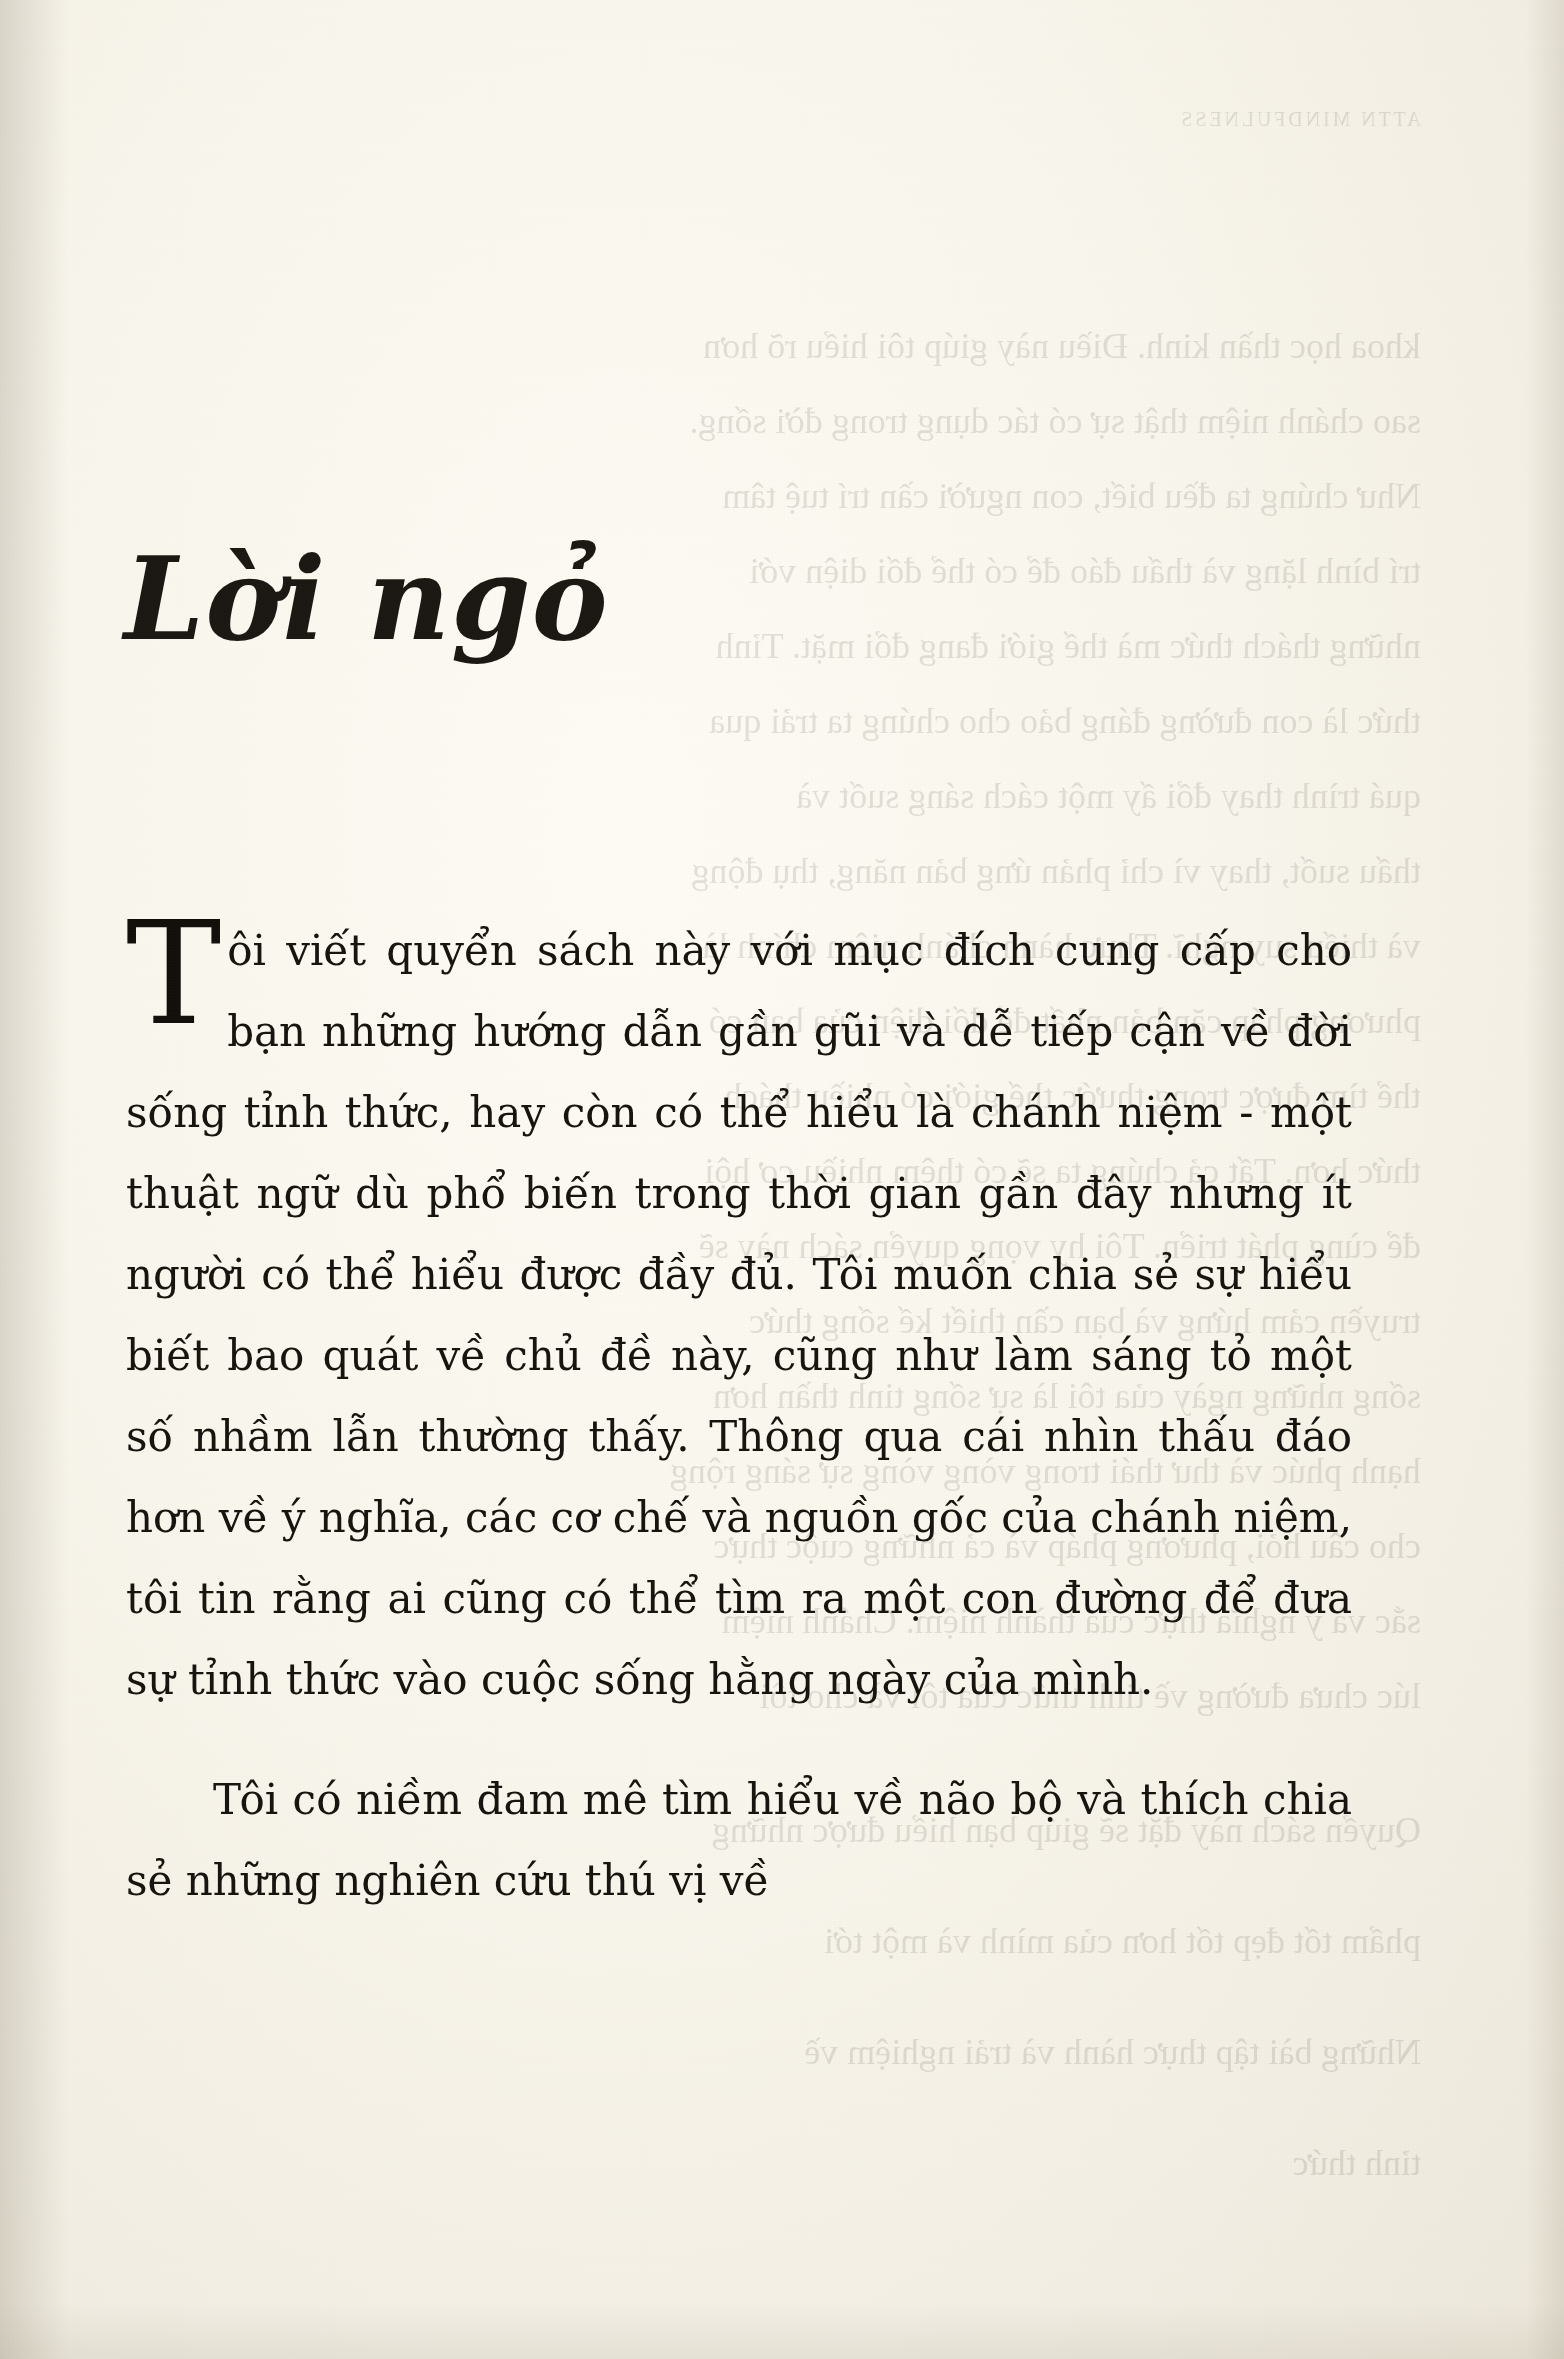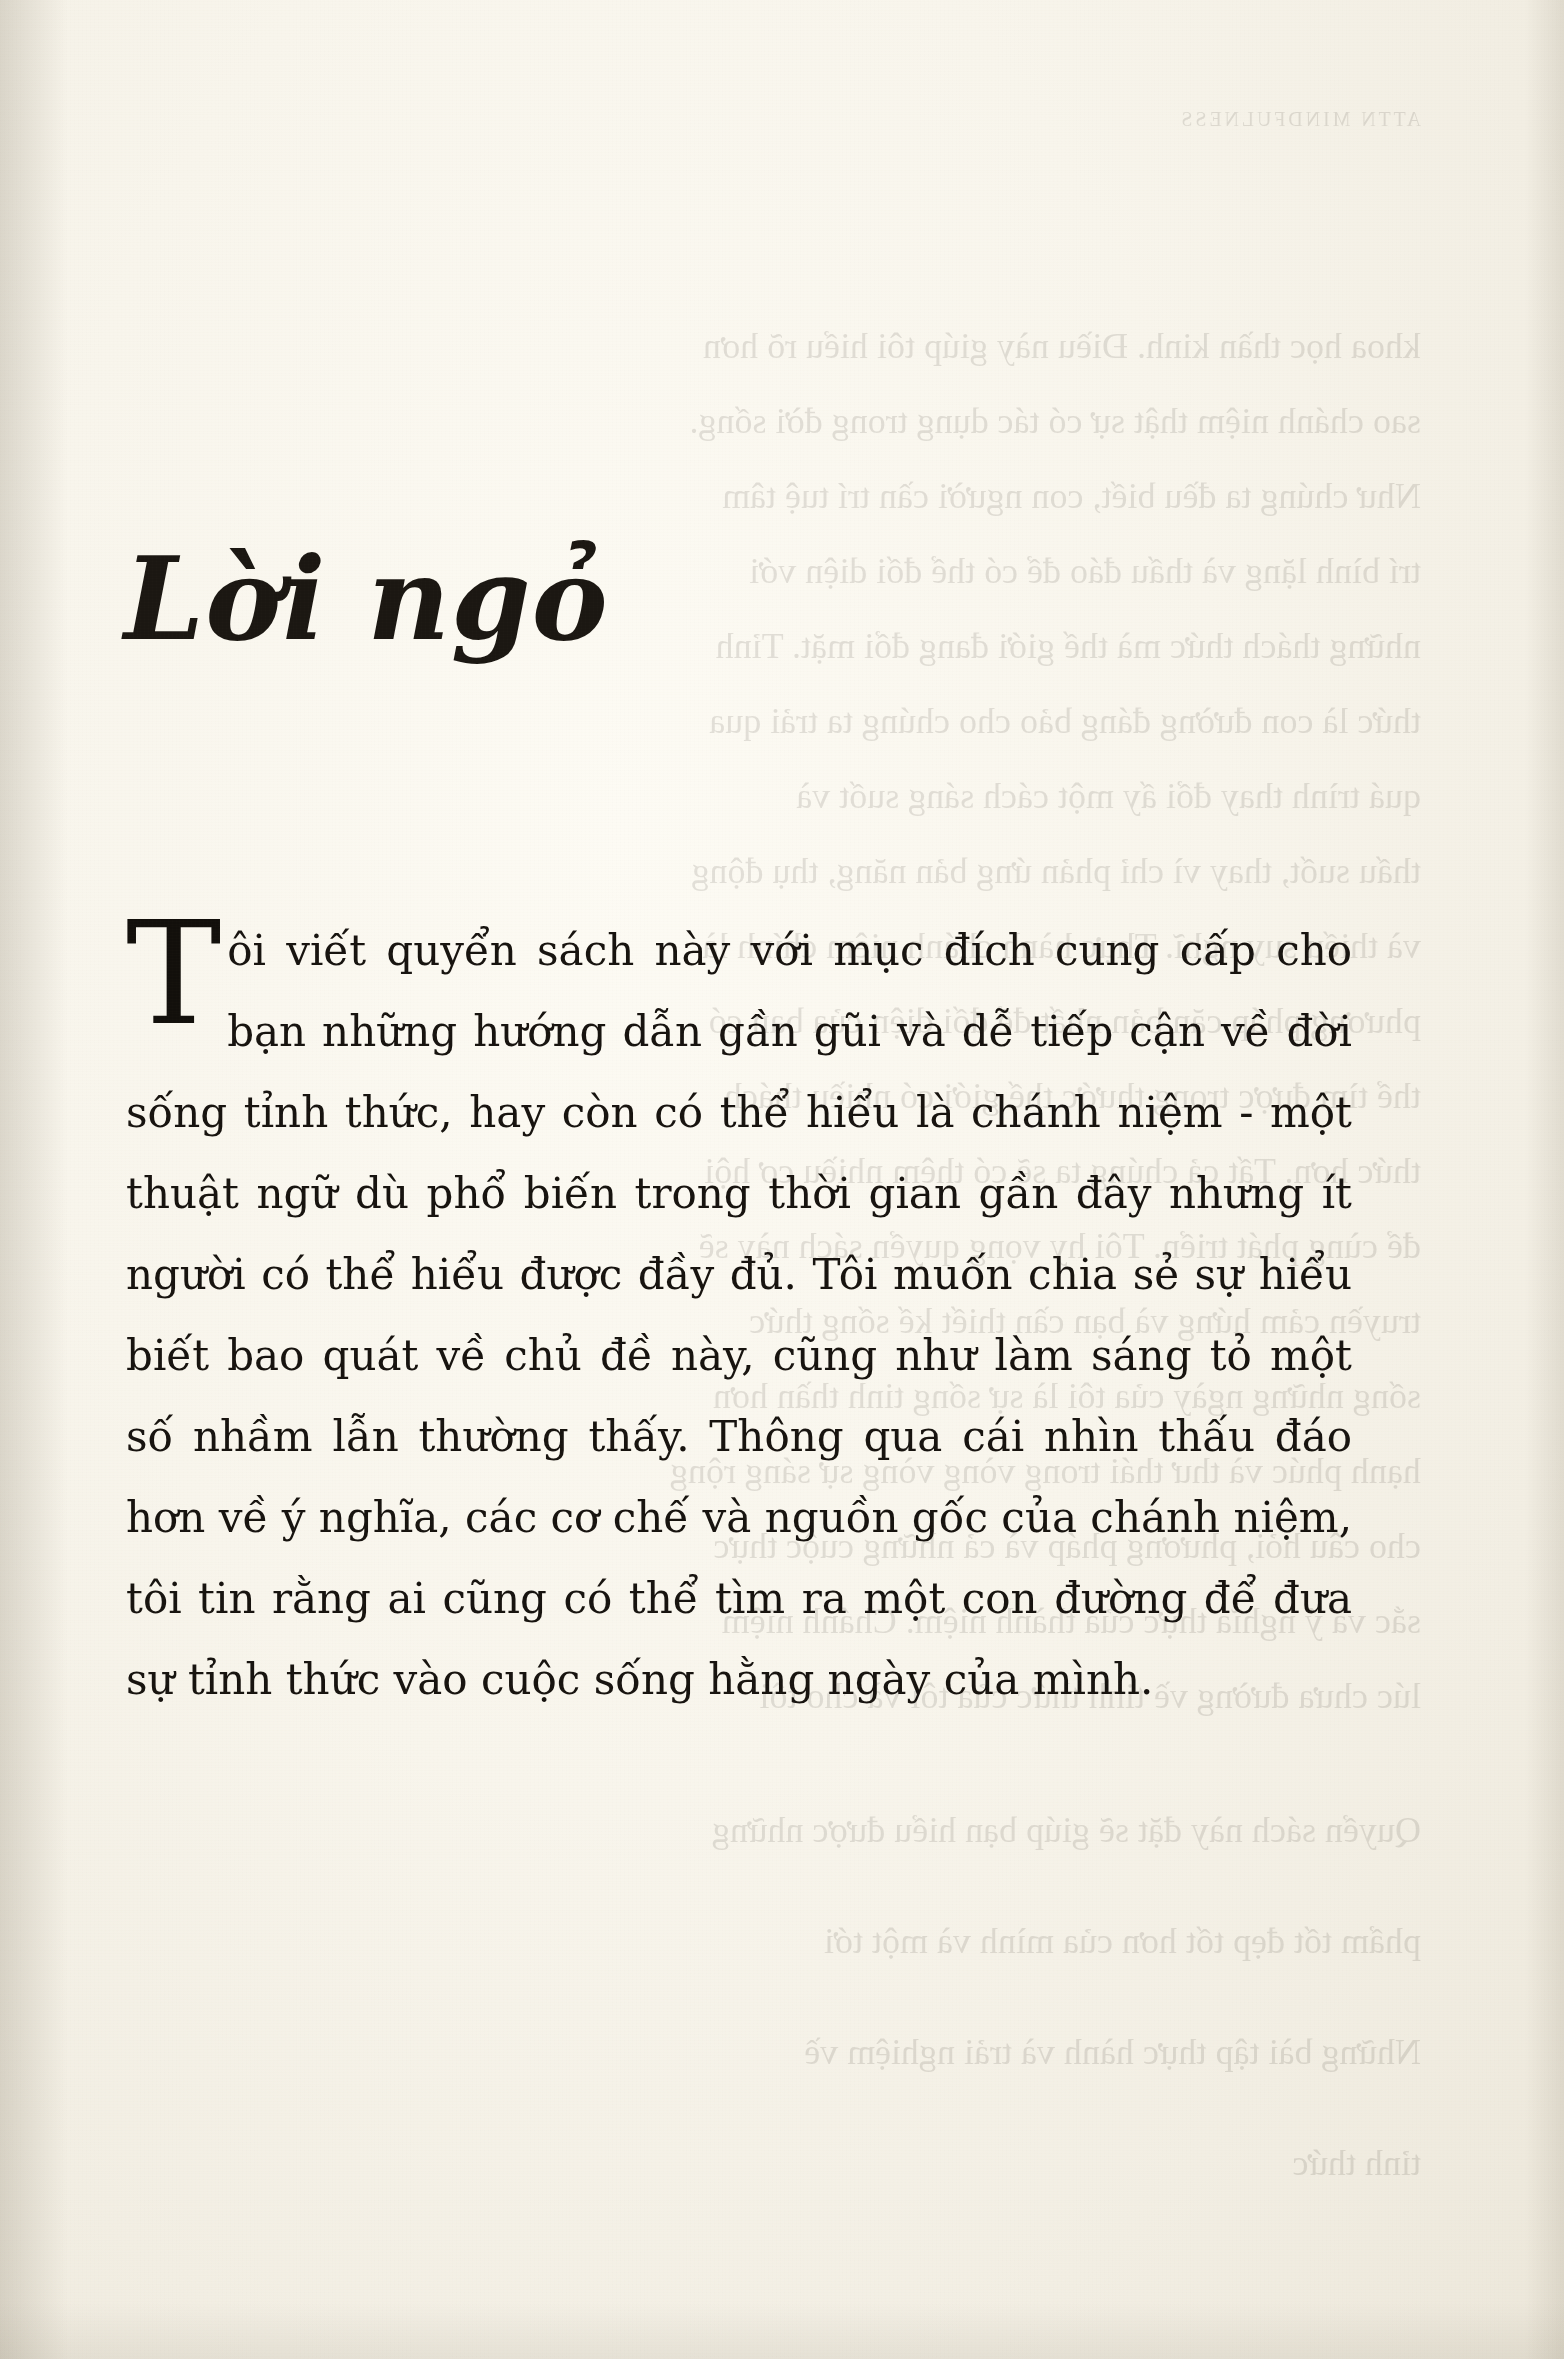--- a/index.html
+++ b/index.html
@@ -175,20 +175,21 @@
       <p>Những bài tập thực hành và trải nghiệm về</p>
       <p>tỉnh thức</p>
     </div>
   </div>
 
   <div id="content">
     <h1 id="chapter-title">Lời ngỏ</h1>
 
     <div id="body-text">
       <p class="para-1"><span id="drop-cap">T</span><span>ôi viết quyển sách này với mục đích cung cấp cho bạn những hướng dẫn gần gũi và dễ tiếp cận về đời sống tỉnh thức, hay còn có thể hiểu là chánh niệm - một thuật ngữ dù phổ biến trong thời gian gần đây nhưng ít người có thể hiểu được đầy đủ. Tôi muốn chia sẻ sự hiểu biết bao quát về chủ đề này, cũng như làm sáng tỏ một số nhầm lẫn thường thấy. Thông qua cái nhìn thấu đáo hơn về ý nghĩa, các cơ chế và nguồn gốc của chánh niệm, tôi tin rằng ai cũng có thể tìm ra một con đường để đưa sự tỉnh thức vào cuộc sống hằng ngày của mình.</span></p>
+      <p class="para-2">Tôi có niềm đam mê tìm hiểu về não bộ và thích chia sẻ những nghiên cứu thú vị về</p>
     </div>
   </div>
 
   <div id="grain"></div>
   <div id="gutter-shadow"></div>
   <div id="edge-shadow-right"></div>
   <div id="edge-shadow-bottom"></div>
 </div>
 
 

